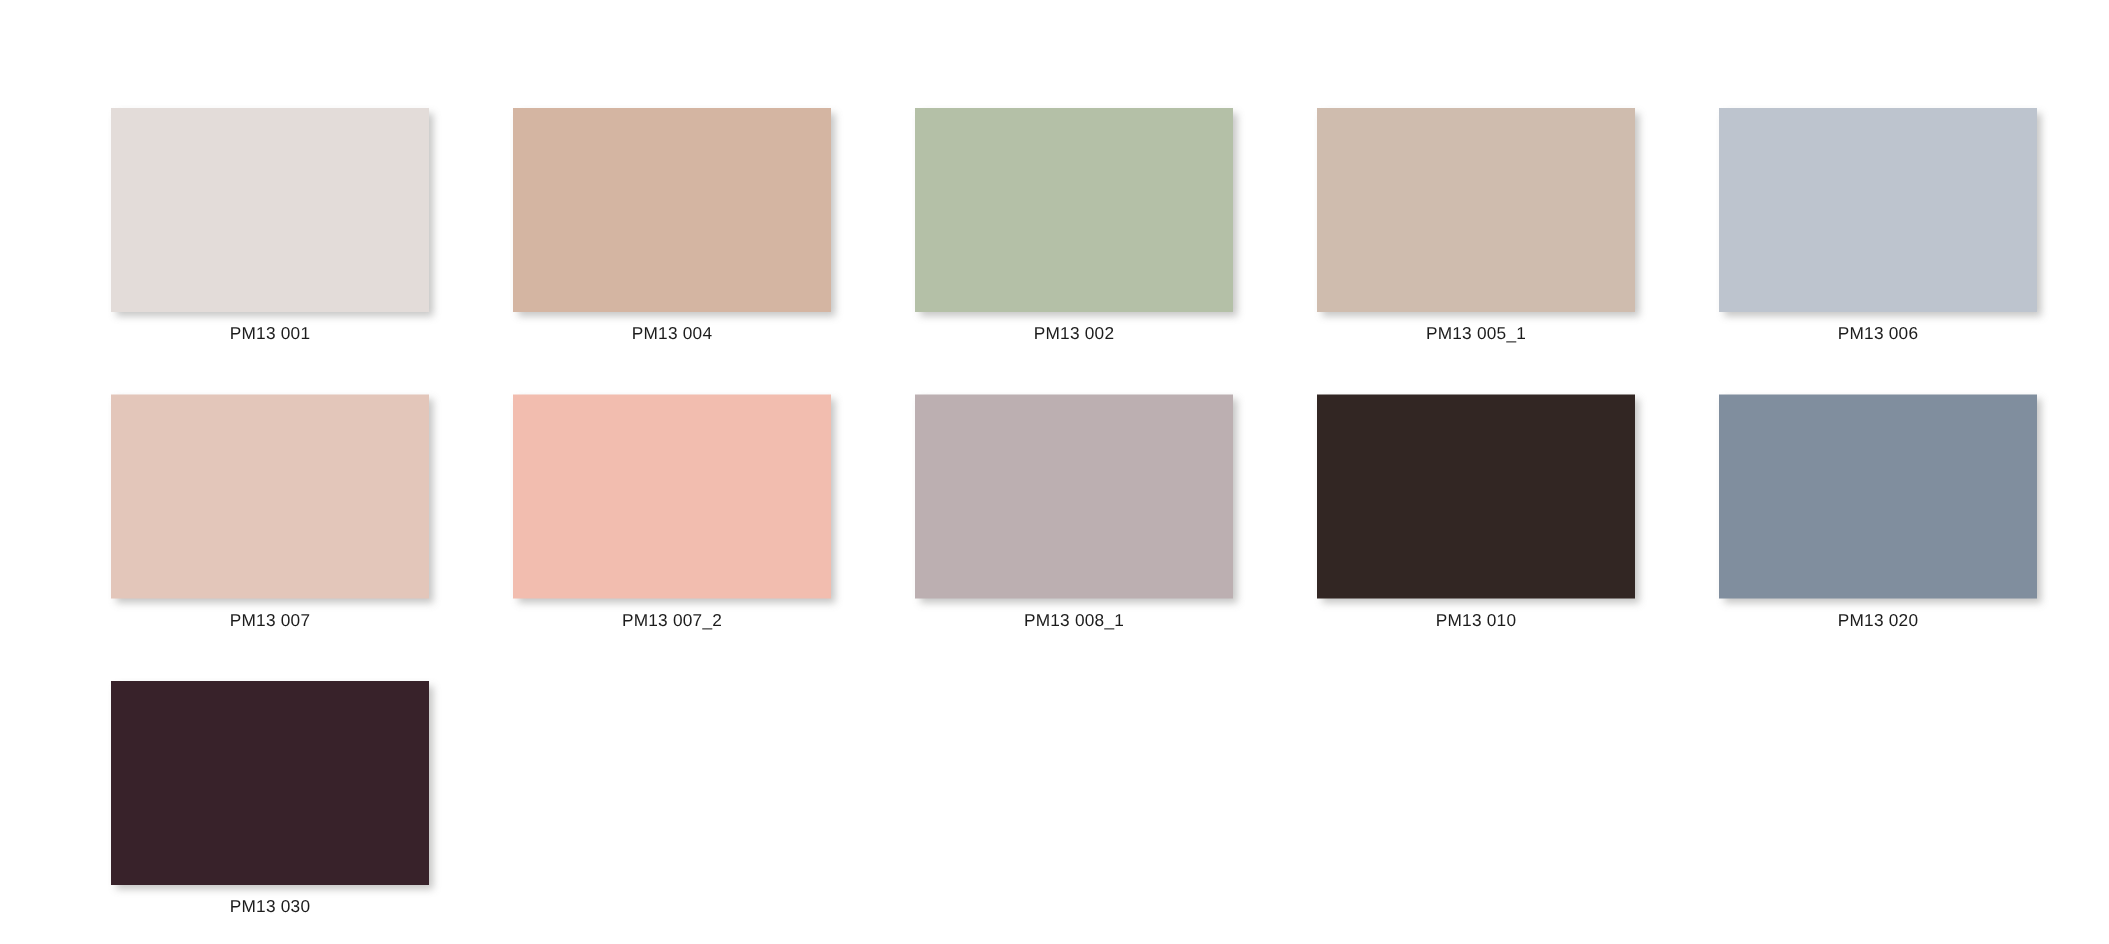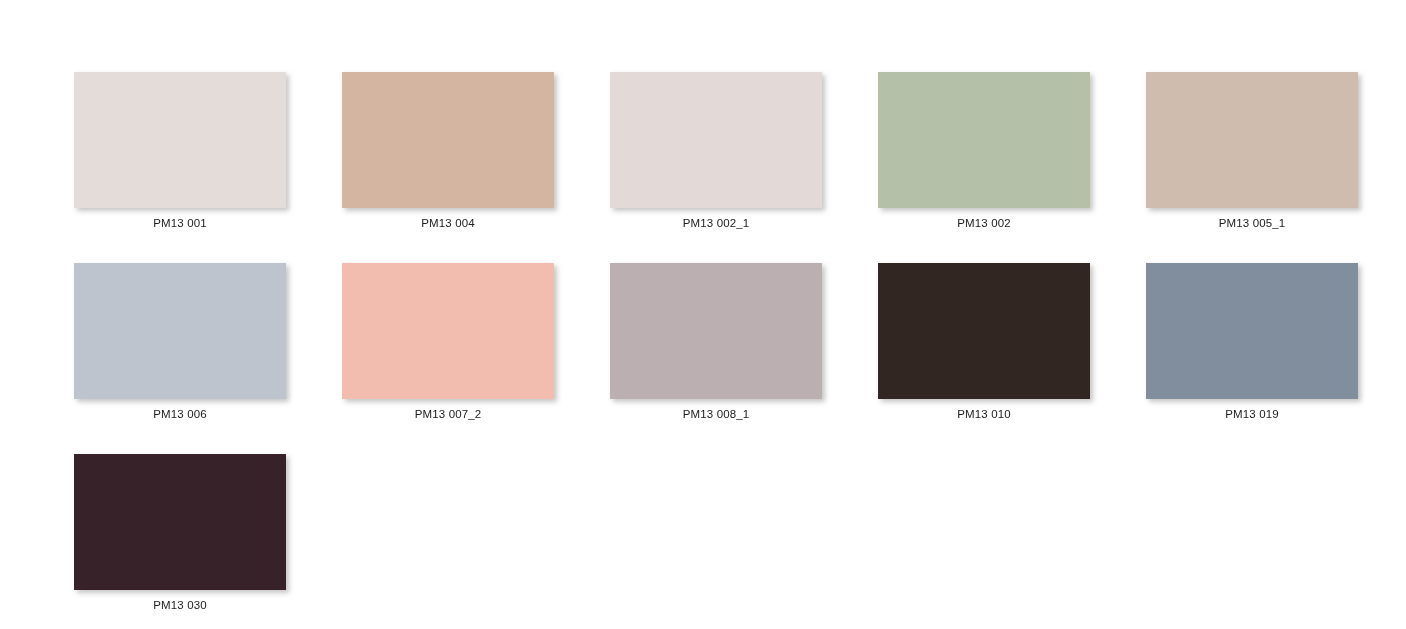--- a/index.html
+++ b/index.html
@@ -65,49 +65,49 @@
   <div class="swatch-grid">
       <div class="swatch-cell">
         <div class="swatch-chip" style="background-color: rgb(227, 220, 217);"></div>
         <span class="swatch-label">PM13 001</span>
       </div>
       <div class="swatch-cell">
         <div class="swatch-chip" style="background-color: rgb(212, 181, 162);"></div>
         <span class="swatch-label">PM13 004</span>
       </div>
       <div class="swatch-cell">
-        <div class="swatch-chip" style="background-color: rgb(227, 218, 215);"></div>
-        <span class="swatch-label">PM13 002_1</span>
-      </div>
-      <div class="swatch-cell">
         <div class="swatch-chip" style="background-color: rgb(180, 192, 167);"></div>
         <span class="swatch-label">PM13 002</span>
       </div>
       <div class="swatch-cell">
         <div class="swatch-chip" style="background-color: rgb(207, 188, 174);"></div>
         <span class="swatch-label">PM13 005_1</span>
       </div>
       <div class="swatch-cell">
         <div class="swatch-chip" style="background-color: rgb(189, 196, 206);"></div>
         <span class="swatch-label">PM13 006</span>
+      </div>
+      <div class="swatch-cell">
+        <div class="swatch-chip" style="background-color: rgb(227, 198, 186);"></div>
+        <span class="swatch-label">PM13 007</span>
       </div>
       <div class="swatch-cell">
         <div class="swatch-chip" style="background-color: rgb(242, 189, 175);"></div>
         <span class="swatch-label">PM13 007_2</span>
       </div>
       <div class="swatch-cell">
         <div class="swatch-chip" style="background-color: rgb(188, 175, 177);"></div>
         <span class="swatch-label">PM13 008_1</span>
       </div>
       <div class="swatch-cell">
         <div class="swatch-chip" style="background-color: rgb(50, 38, 35);"></div>
         <span class="swatch-label">PM13 010</span>
       </div>
       <div class="swatch-cell">
         <div class="swatch-chip" style="background-color: rgb(128, 142, 158);"></div>
-        <span class="swatch-label">PM13 019</span>
+        <span class="swatch-label">PM13 020</span>
       </div>
       <div class="swatch-cell">
         <div class="swatch-chip" style="background-color: rgb(56, 34, 42);"></div>
         <span class="swatch-label">PM13 030</span>
       </div>
     </div>
 </div>
 
 </body></html>

